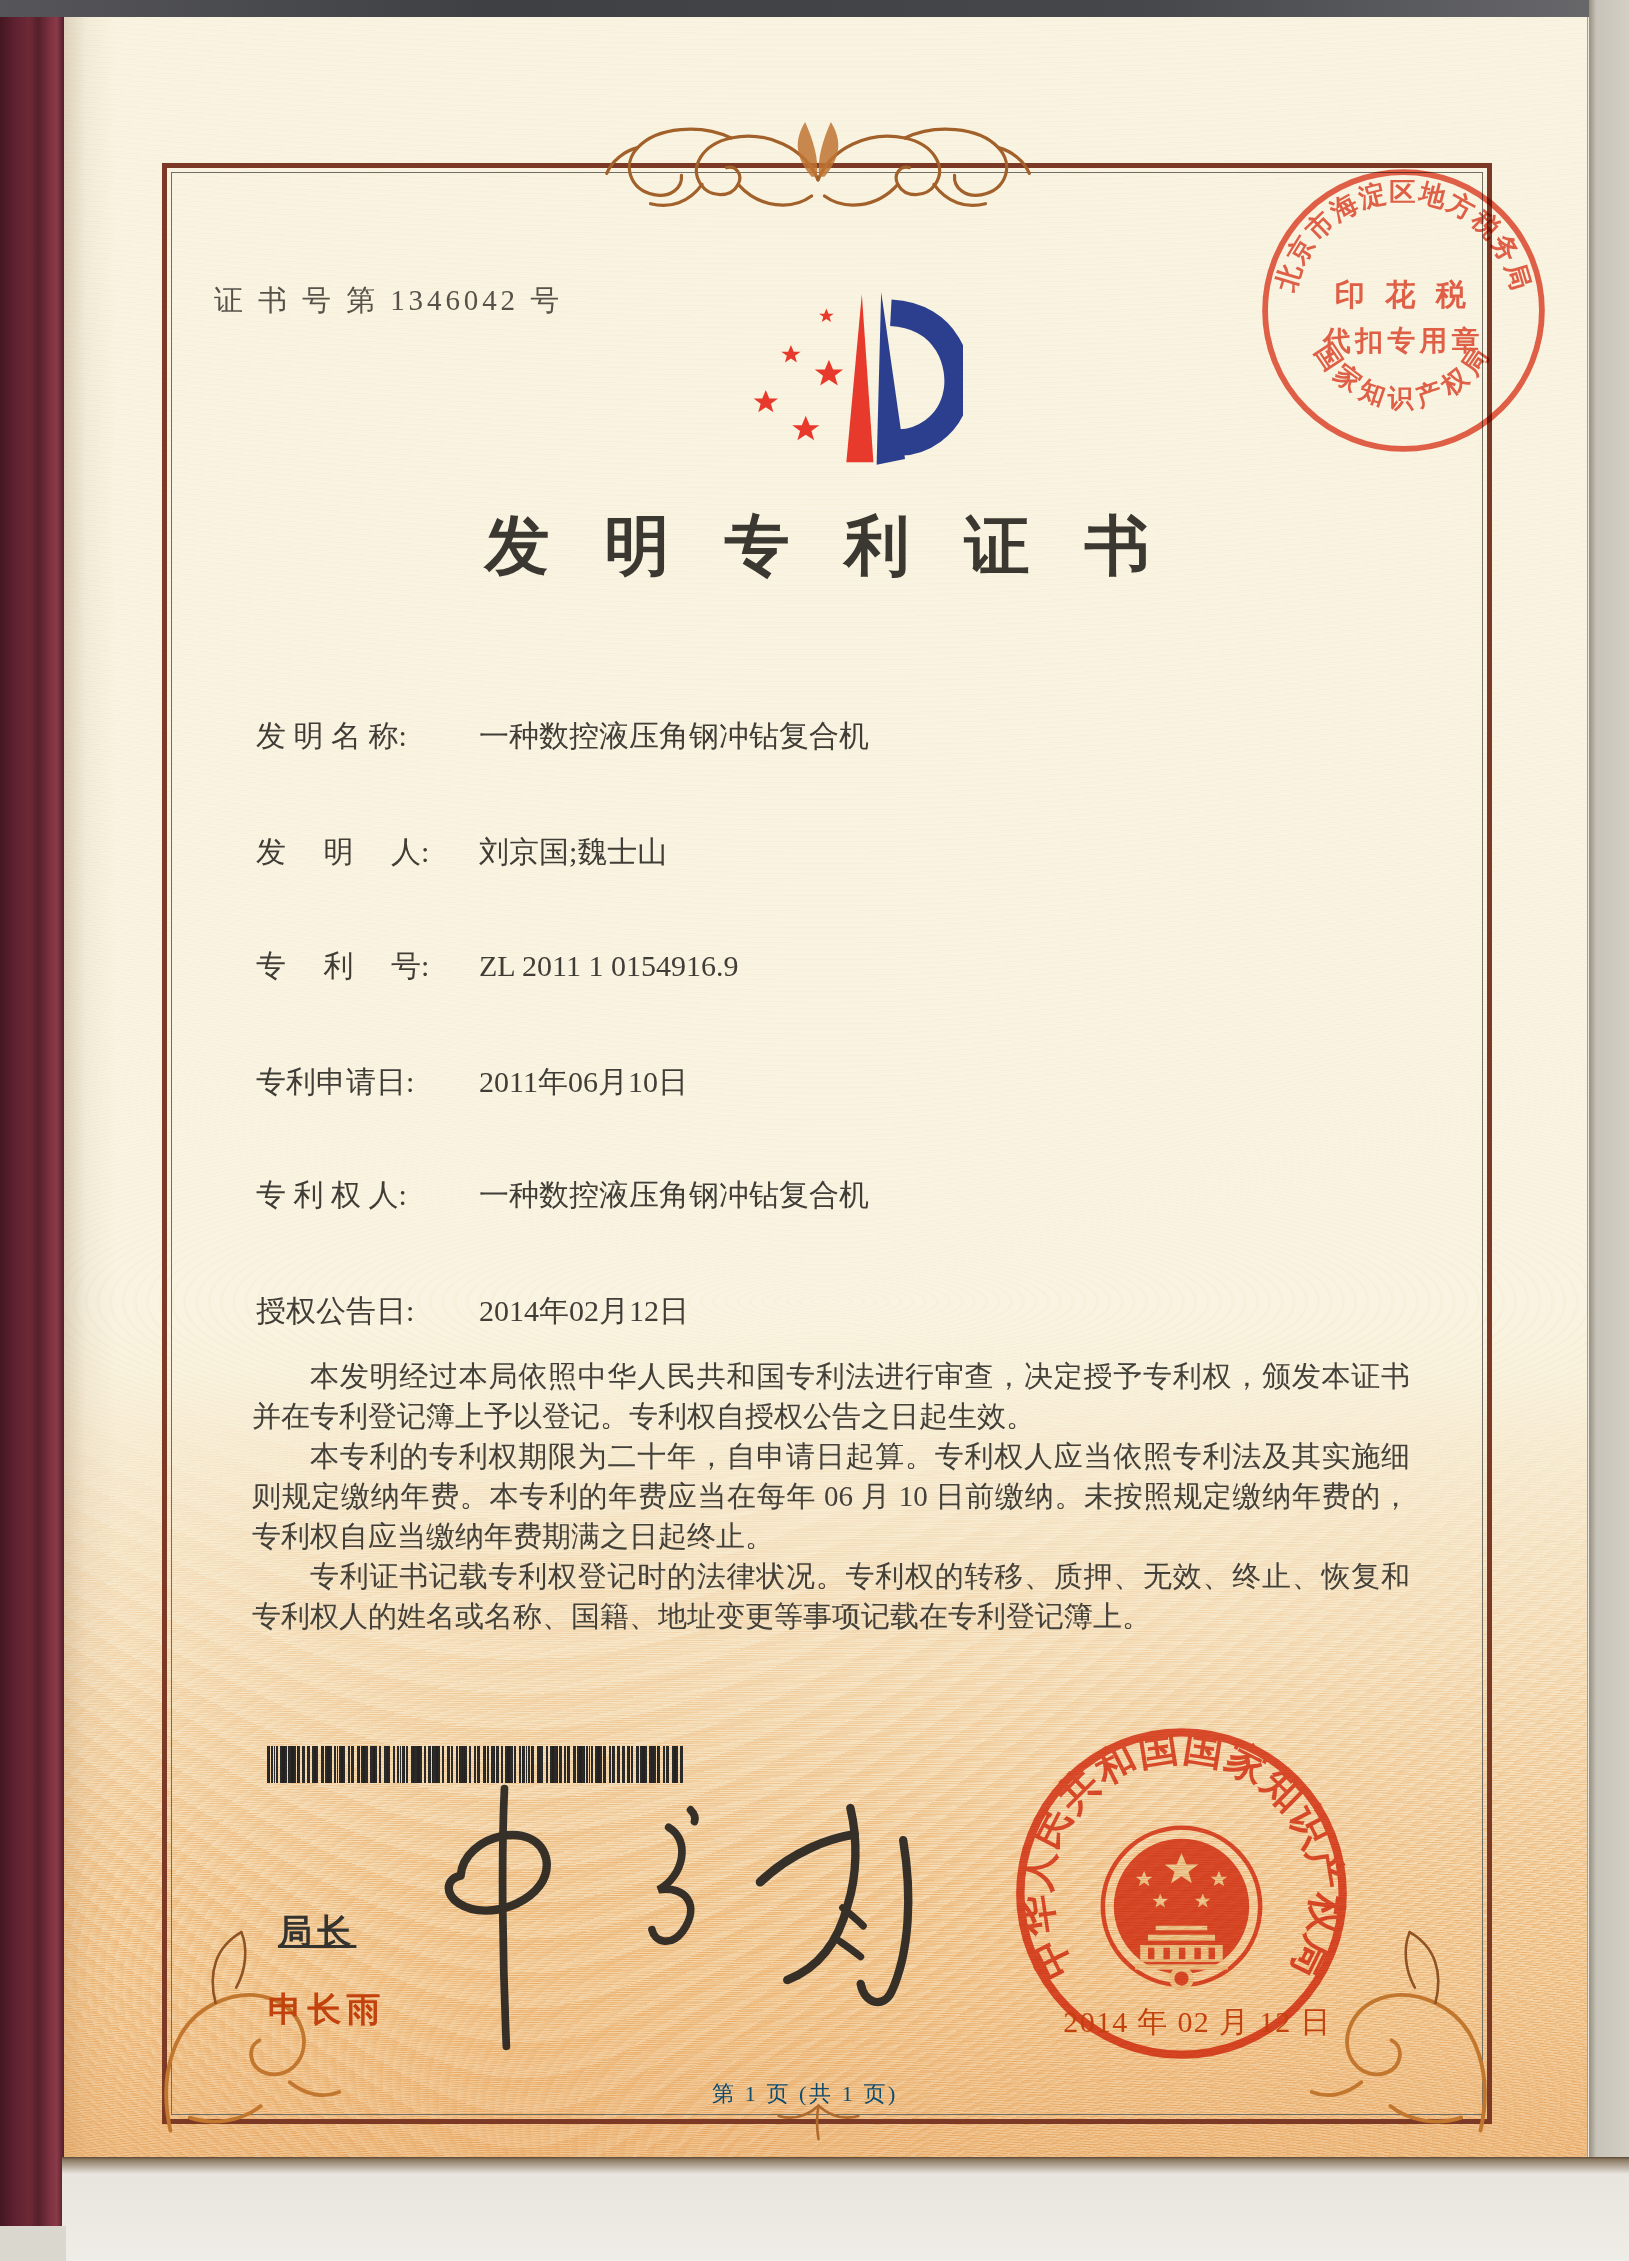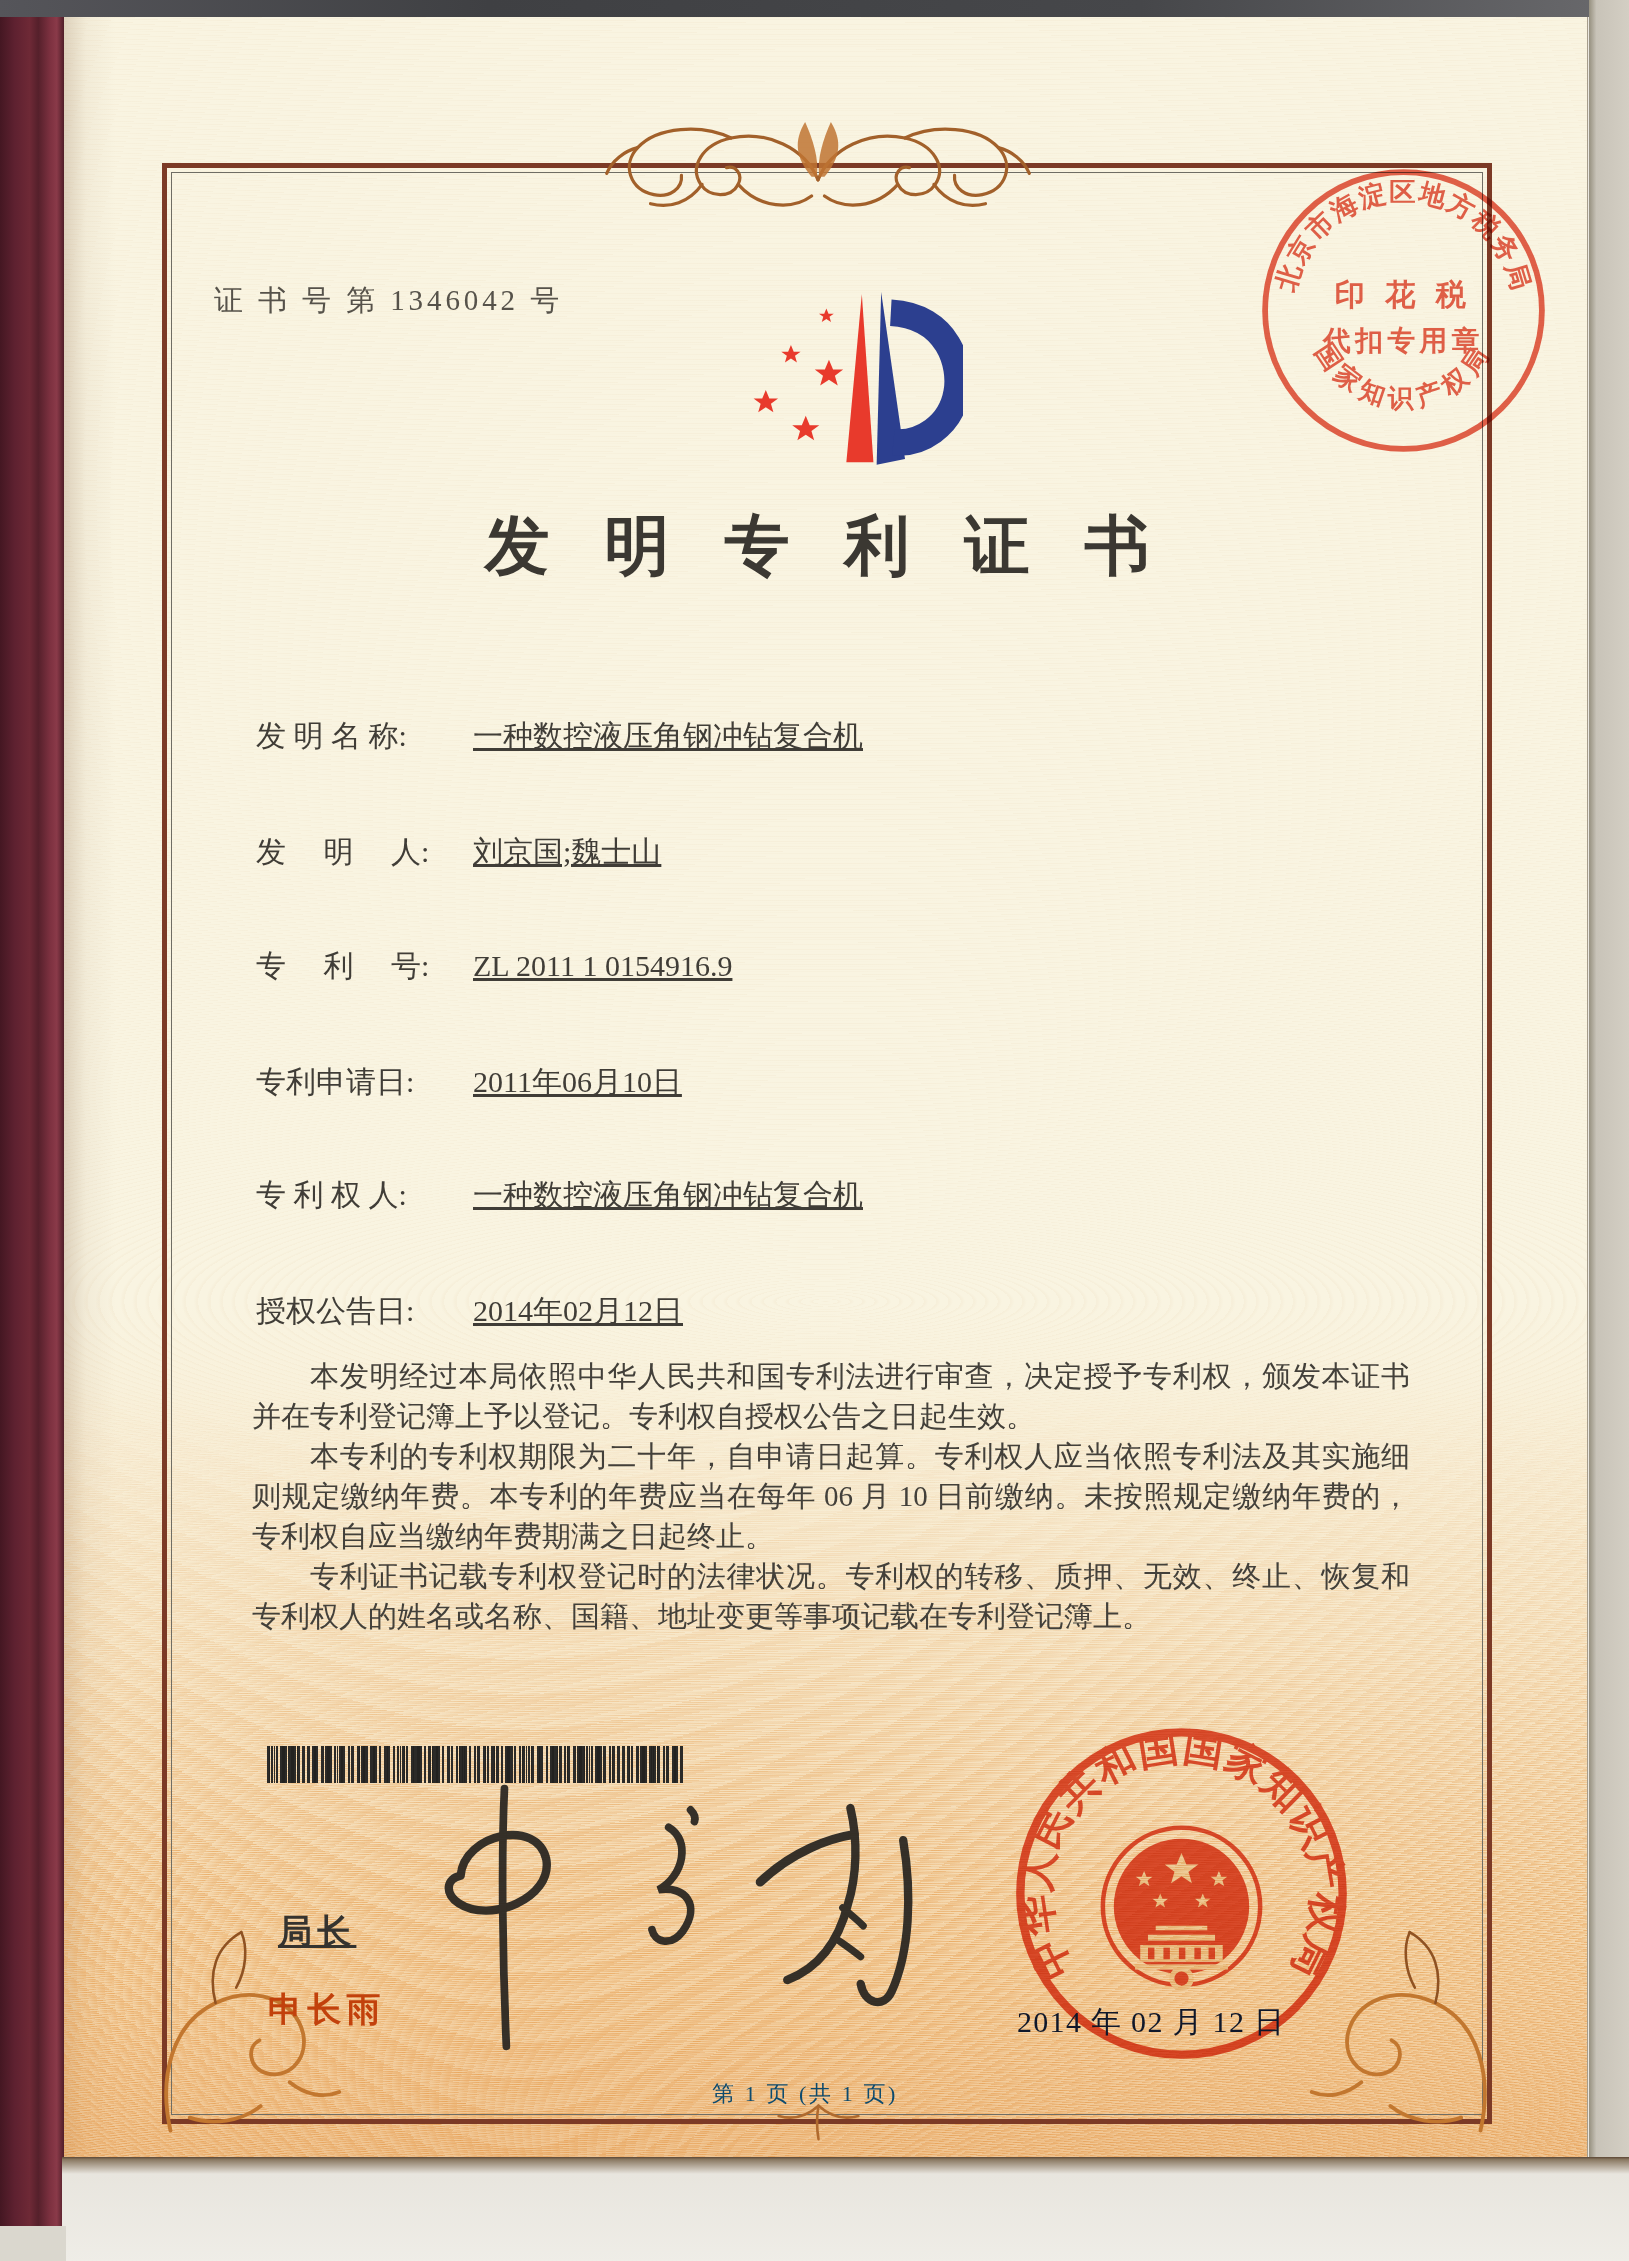--- a/index.html
+++ b/index.html
@@ -45,43 +45,43 @@
   .ornament{position:absolute;z-index:3;}
 
   
   .cert-no{position:absolute;left:150px;top:264px;z-index:5;font-size:29px;letter-spacing:3.9px;color:#56524a;white-space:nowrap;}
   .logo{position:absolute;left:667px;top:259px;z-index:5;}
   .doc-title{position:absolute;left:753px;top:485px;transform:translateX(-50%);z-index:5;
     font-size:65px;font-weight:bold;letter-spacing:55px;padding-left:55px;color:#3b3832;white-space:nowrap;text-align:right;}
 
   .field-row{position:absolute;left:192px;z-index:5;font-size:30px;color:#403d37;white-space:nowrap;}
   .field-label{display:inline-block;min-width:209px;}
-  .field-value{display:inline-block;margin-left:8px;text-decoration:underline;}
+  .field-value{display:inline-block;margin-left:14px;}
 
   .body-text{position:absolute;left:188px;top:1339px;width:1158px;z-index:5;
     font-size:29px;line-height:40px;color:#43403a;text-align:justify;}
   .body-text p{margin:0;text-indent:2em;}
 
   .barcode{position:absolute;left:203px;top:1729px;width:416px;height:37px;z-index:5;
     background:
       repeating-linear-gradient(90deg,#2b2a28 0 1.9px,transparent 1.9px 4.5px),
       repeating-linear-gradient(90deg,#2b2a28 0 1.3px,transparent 1.3px 7px),
       repeating-linear-gradient(90deg,#232220 0 3.2px,transparent 3.2px 15px),
       repeating-linear-gradient(90deg,#232220 0 2.6px,transparent 2.6px 24px);}
 
   .signer-role{position:absolute;left:214px;top:1892px;z-index:5;font-size:34px;font-weight:700;letter-spacing:5.2px;color:#35332f;
     font-family:"Liberation Sans","DejaVu Sans",sans-serif;text-decoration:underline;}
   .signer-name{position:absolute;left:204px;top:1970px;z-index:5;font-size:34px;font-weight:700;letter-spacing:5.2px;color:#c2410c;
     font-family:Liberation Mono, monospace;}
   .signature-svg{position:absolute;left:335px;top:1762px;z-index:6;}
 
   .seal-svg{position:absolute;left:937px;top:1696px;z-index:6;mix-blend-mode:multiply;opacity:.92;}
   .tax-stamp-svg{position:absolute;left:1185px;top:139px;z-index:6;mix-blend-mode:multiply;opacity:.9;}
-  .seal-date{position:absolute;left:953px;top:1985px;width:361px;z-index:8;
-    font-size:30px;letter-spacing:1.3px;color:#0f172a;white-space:nowrap;}
+  .seal-date{position:absolute;left:953px;top:1985px;width:361px;z-index:8;text-align:center;
+    font-size:30px;letter-spacing:1.3px;color:#c2410c;white-space:nowrap;}
 
   .footer-page{position:absolute;left:741px;top:2062px;transform:translateX(-50%);z-index:5;
     font-size:22px;letter-spacing:2.6px;color:#0c4a6e;white-space:nowrap;}
 </style>
 </head>
 <body>
 
 <div class="book-spine"></div>
 <div class="bottom-mat"></div>
 <div class="bottom-mat-left"></div>

